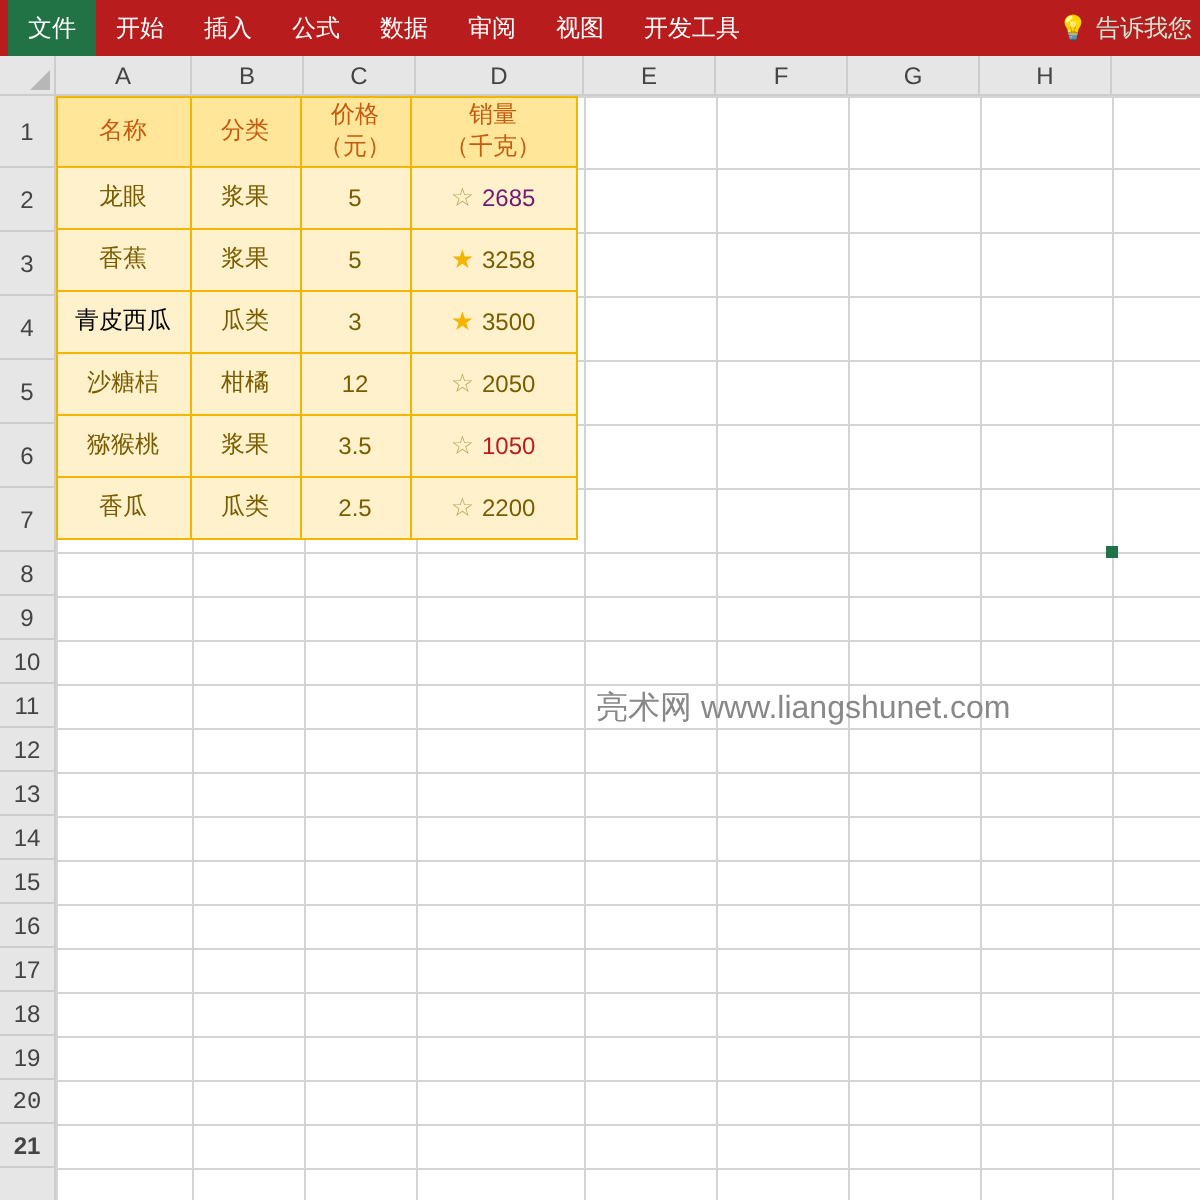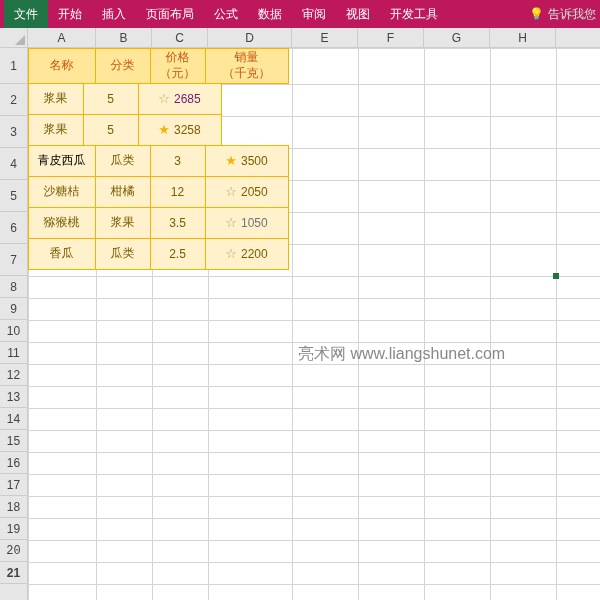--- a/index.html
+++ b/index.html
@@ -1,17 +1,17 @@
 <!DOCTYPE html>
 <html><head>
 <meta charset="utf-8">
 <style>
   * { box-sizing: border-box; margin: 0; padding: 0; }
   body { font-family: "Microsoft YaHei", SimSun, Arial, sans-serif; font-size: 12px; background: #fff; width: 600px; height: 600px; overflow: hidden; position: relative; }
-  .ribbon { background: #be185d; height: 28px; display: flex; align-items: center; color: #fff; font-size: 12px; padding-left: 4px; }
+  .ribbon { background: #b91c1c; height: 28px; display: flex; align-items: center; color: #fff; font-size: 12px; padding-left: 4px; }
   .ribbon .tab { padding: 0 10px; height: 28px; display: flex; align-items: center; cursor: pointer; }
   .ribbon .tab.file { background: #217346; }
   .ribbon .tell { margin-left: auto; padding-right: 4px; display: flex; align-items: center; color: #c9e8d8; }
   .ribbon .bulb { margin-right: 4px; }
   .sheet { position: absolute; top: 28px; left: 0; right: 0; bottom: 0; overflow: hidden; }
   .corner { position: absolute; top: 0; left: 0; width: 28px; height: 20px; background: #e6e6e6; border-right: 1px solid #ccc; border-bottom: 1px solid #ccc; }
   .corner::after { content: ""; position: absolute; right: 2px; bottom: 2px; width: 0; height: 0; border-left: 10px solid transparent; border-bottom: 10px solid #b7b7b7; }
   .colheads { position: absolute; top: 0; left: 28px; right: 0; height: 20px; display: flex; background: #e6e6e6; border-bottom: 1px solid #ccc; }
   .colheads div { border-right: 1px solid #ccc; display: flex; align-items: center; justify-content: center; color: #444; }
   .rowheads { position: absolute; top: 20px; left: 0; width: 28px; bottom: 0; background: #e6e6e6; border-right: 1px solid #ccc; }
@@ -30,21 +30,20 @@
   .fill-handle { position: absolute; width: 6px; height: 6px; background: #217346; }
 </style>
 </head>
 <body>
 
 <div class="ribbon">
   <div id="ribbon-tabs" style="display: flex;">
       <div class="tab file">文件</div>
       <div class="tab">开始</div>
       <div class="tab">插入</div>
-      <div class="tab">页面布局</div>
       <div class="tab">公式</div>
       <div class="tab">数据</div>
       <div class="tab">审阅</div>
       <div class="tab">视图</div>
       <div class="tab">开发工具</div>
     </div>
   <div class="tell">
     <span class="bulb">💡</span>
     <span>告诉我您</span>
   </div>
@@ -122,28 +121,30 @@
     <div class="datatable" id="datatable">
         <div class="dtr">
           <div class="dtc dth" style="width: 68px; height: 36px; white-space: pre-line;">名称</div>
           <div class="dtc dth" style="width: 56px; height: 36px; white-space: pre-line;">分类</div>
           <div class="dtc dth" style="width: 56px; height: 36px; white-space: pre-line;">价格
 （元）</div>
           <div class="dtc dth" style="width: 84px; height: 36px; white-space: pre-line;">销量
 （千克）</div>
         </div>
         <div class="dtr">
+          <div class="dtc" style="width: 68px; height: 32px; color: rgb(122, 92, 0);">龙眼</div>
           <div class="dtc" style="width: 56px; height: 32px; color: rgb(122, 92, 0);">浆果</div>
           <div class="dtc" style="width: 56px; height: 32px; color: rgb(122, 92, 0);">5</div>
           <div class="dtc" style="width: 84px; height: 32px; justify-content: center;">
             <span class="star outline">☆</span>
             <span style="color: #701a75;">2685</span>
           </div>
         </div>
         <div class="dtr">
+          <div class="dtc" style="width: 68px; height: 32px; color: rgb(122, 92, 0);">香蕉</div>
           <div class="dtc" style="width: 56px; height: 32px; color: rgb(122, 92, 0);">浆果</div>
           <div class="dtc" style="width: 56px; height: 32px; color: rgb(122, 92, 0);">5</div>
           <div class="dtc" style="width: 84px; height: 32px; justify-content: center;">
             <span class="star">★</span>
             <span style="color: rgb(122, 92, 0);">3258</span>
           </div>
         </div>
         <div class="dtr">
           <div class="dtc" style="width: 68px; height: 32px; color: #000000;">青皮西瓜</div>
           <div class="dtc" style="width: 56px; height: 32px; color: rgb(122, 92, 0);">瓜类</div>
@@ -161,21 +162,21 @@
             <span class="star outline">☆</span>
             <span style="color: rgb(122, 92, 0);">2050</span>
           </div>
         </div>
         <div class="dtr">
           <div class="dtc" style="width: 68px; height: 32px; color: rgb(122, 92, 0);">猕猴桃</div>
           <div class="dtc" style="width: 56px; height: 32px; color: rgb(122, 92, 0);">浆果</div>
           <div class="dtc" style="width: 56px; height: 32px; color: rgb(122, 92, 0);">3.5</div>
           <div class="dtc" style="width: 84px; height: 32px; justify-content: center;">
             <span class="star outline">☆</span>
-            <span style="color: #737373;">1050</span>
+            <span style="color: #b91c1c;">1050</span>
           </div>
         </div>
         <div class="dtr">
           <div class="dtc" style="width: 68px; height: 32px; color: rgb(122, 92, 0);">香瓜</div>
           <div class="dtc" style="width: 56px; height: 32px; color: rgb(122, 92, 0);">瓜类</div>
           <div class="dtc" style="width: 56px; height: 32px; color: rgb(122, 92, 0);">2.5</div>
           <div class="dtc" style="width: 84px; height: 32px; justify-content: center;">
             <span class="star outline">☆</span>
             <span style="color: rgb(122, 92, 0);">2200</span>
           </div>

